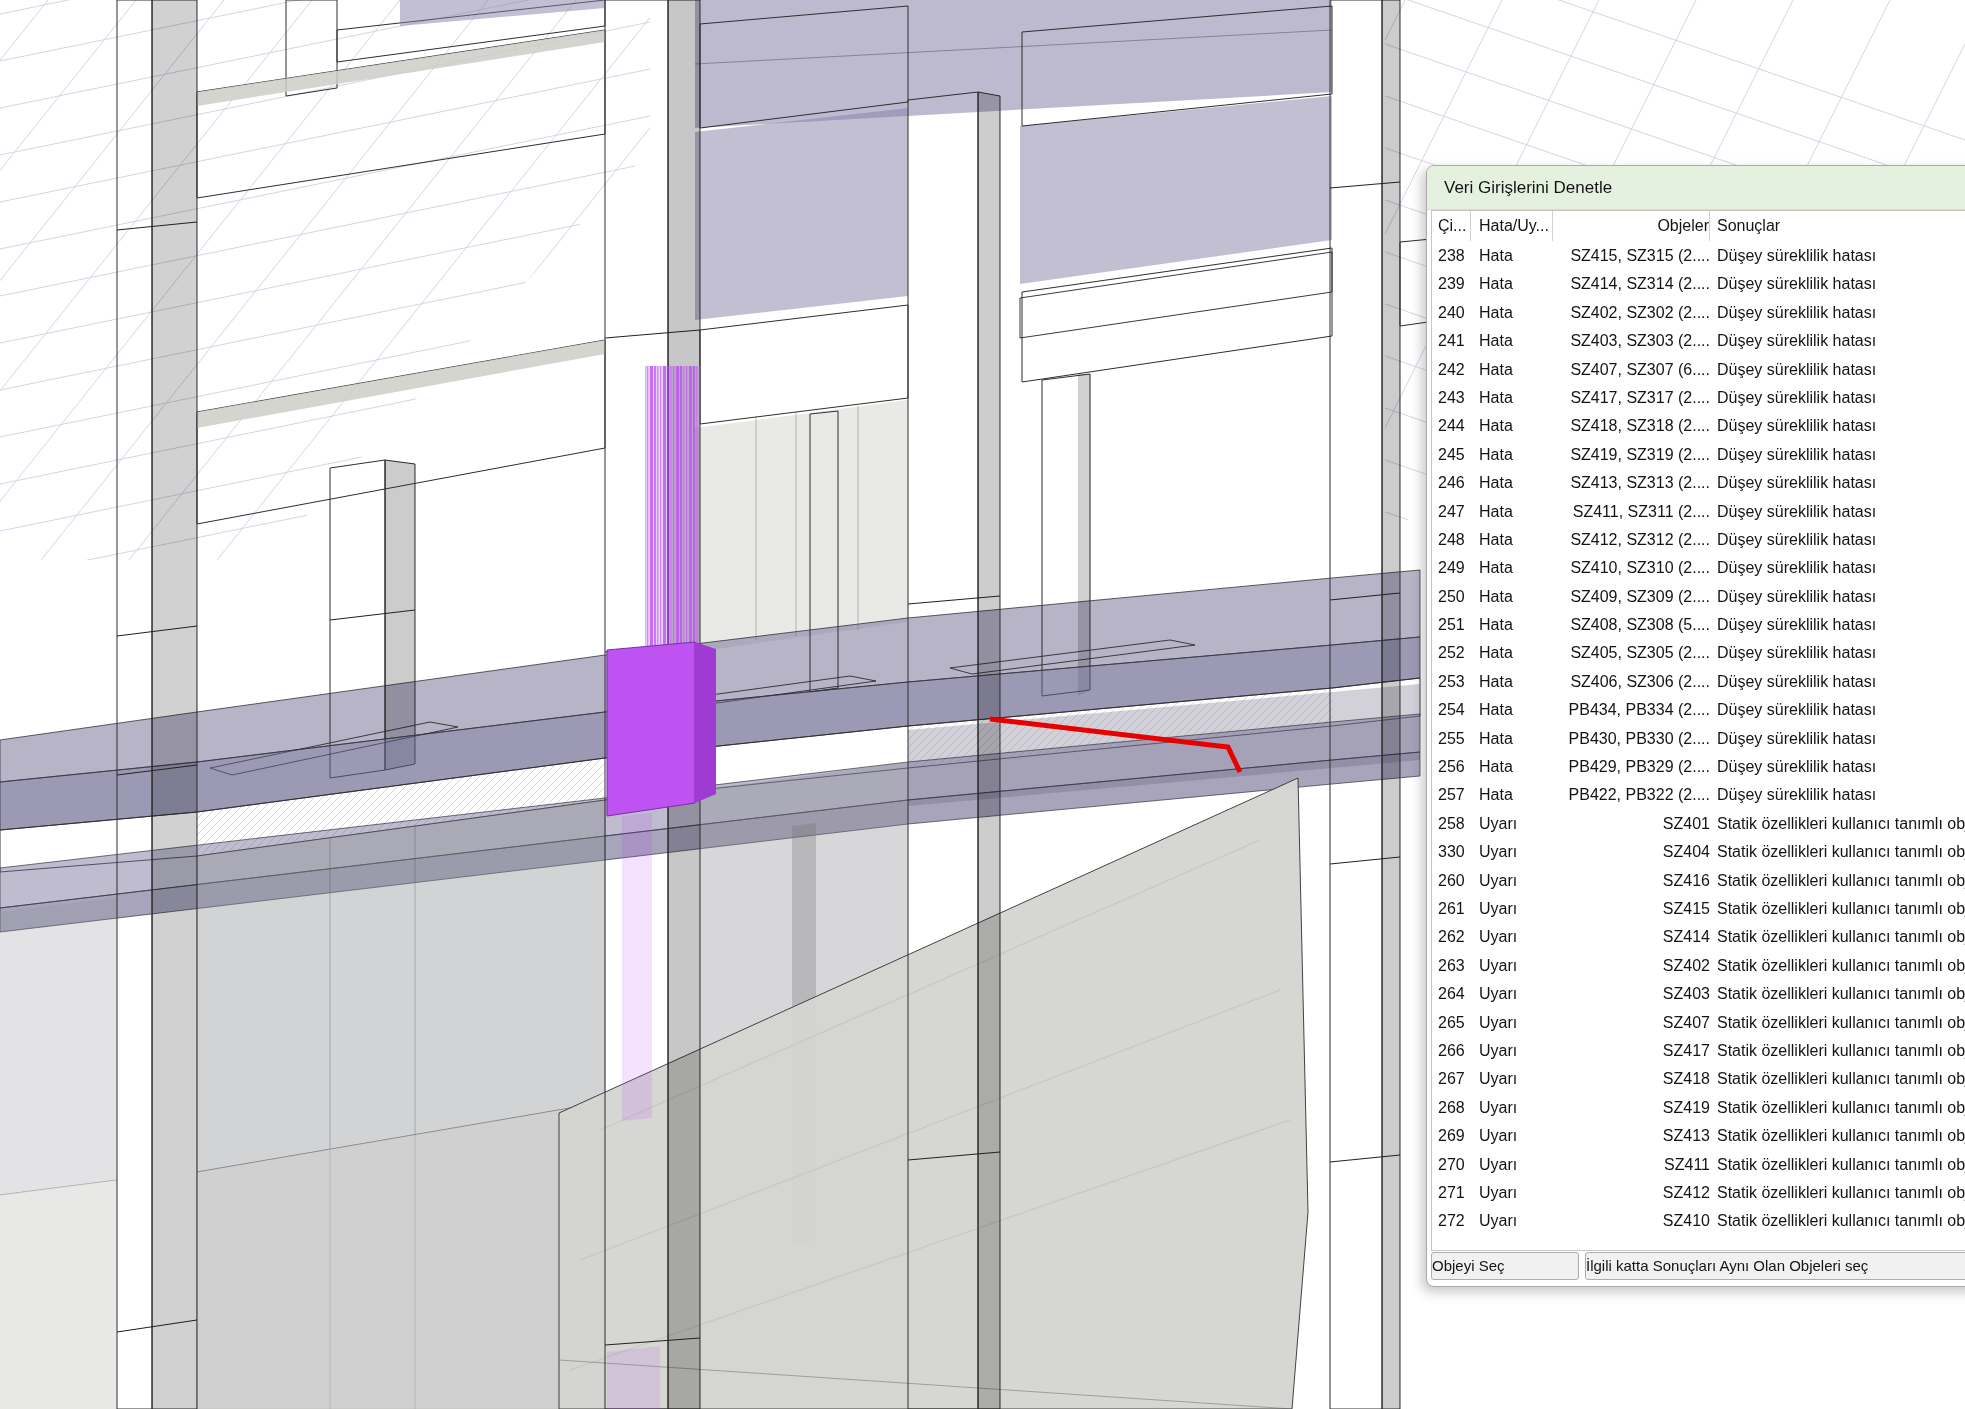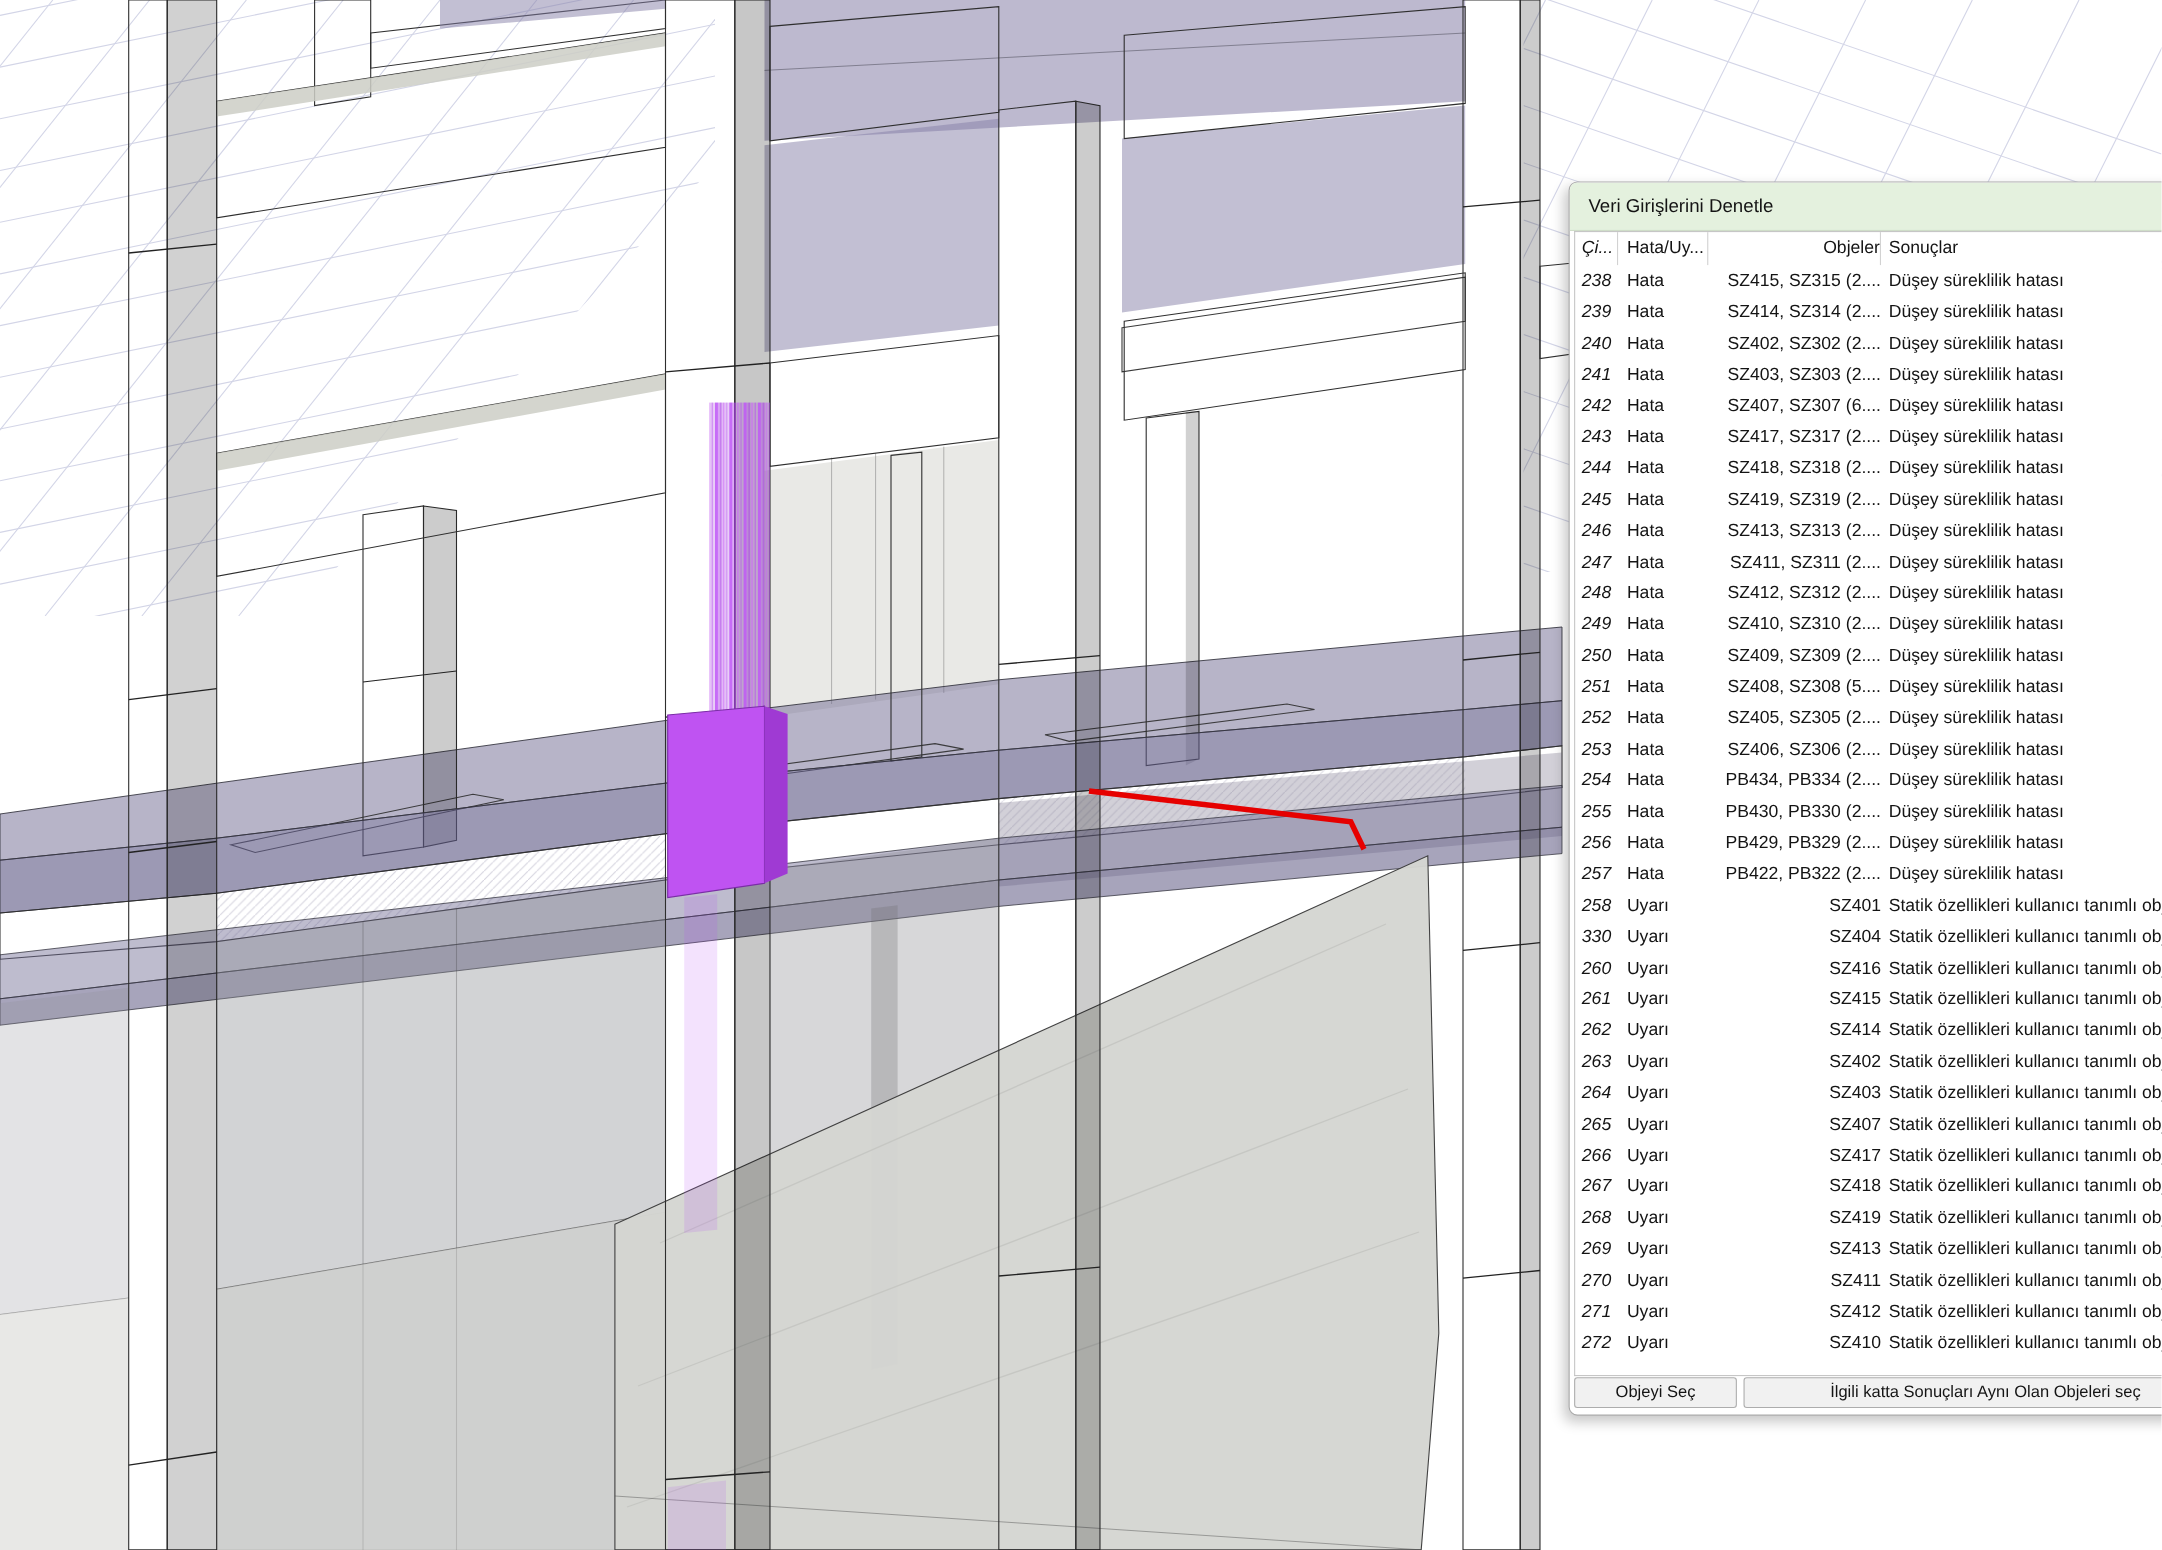--- a/index.html
+++ b/index.html
@@ -19,24 +19,24 @@
   .table{position:absolute;left:4px;top:44px;right:0;bottom:35px;
          border:1px solid #c6c6c6;border-right:none;background:#fff;overflow:hidden;}
   .thead{display:grid;grid-template-columns:39px 82px 157px 1fr;height:30px;
          line-height:30px;font-size:16px;white-space:nowrap;}
   .thead span{overflow:hidden;border-right:1px solid #d2d2d2;}
   .thead span:last-child{border-right:none;}
   .tbody{position:absolute;left:0;top:31px;right:0;bottom:0;overflow:hidden;font-size:16px;}
   .row{display:grid;grid-template-columns:39px 82px 157px 1fr;height:28.4px;
        line-height:28.4px;white-space:nowrap;}
   .row span{overflow:hidden;}
-  .c1{padding-left:6px;font-style:italic;} .c2{padding-left:8px;} .c3{padding-left:11px;text-align:right;} .c4{padding-left:7px;}
+  .c1{padding-left:6px;} .c2{padding-left:8px;} .c3{padding-left:11px;text-align:right;} .c4{padding-left:7px;}
   .btn{position:absolute;height:28px;background:#f1f1f1;border:1px solid #adadad;
        border-radius:3px;font-size:15px;font-family:"Liberation Sans",sans-serif;
-       color:#141414;text-align:center;line-height:26px;padding:0;}
+       color:#141414;text-align:left;line-height:26px;padding:0;}
   .btn1{left:4px;bottom:6px;width:148px;}
   .btn2{left:158px;bottom:6px;width:440px;}
 </style>
 </head>
 <body>
 
 <div class="stage">
 
 <svg id="scene" width="1965" height="1409" viewBox="0 0 1965 1409">
   <defs>

